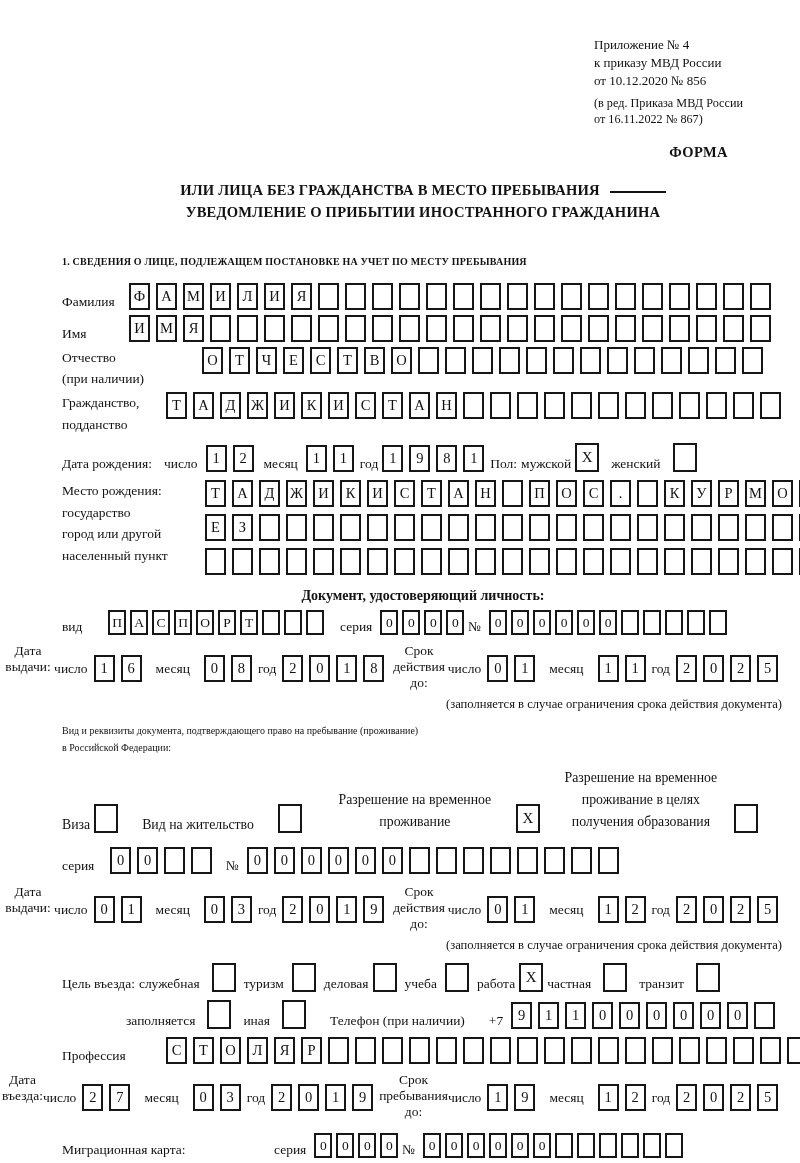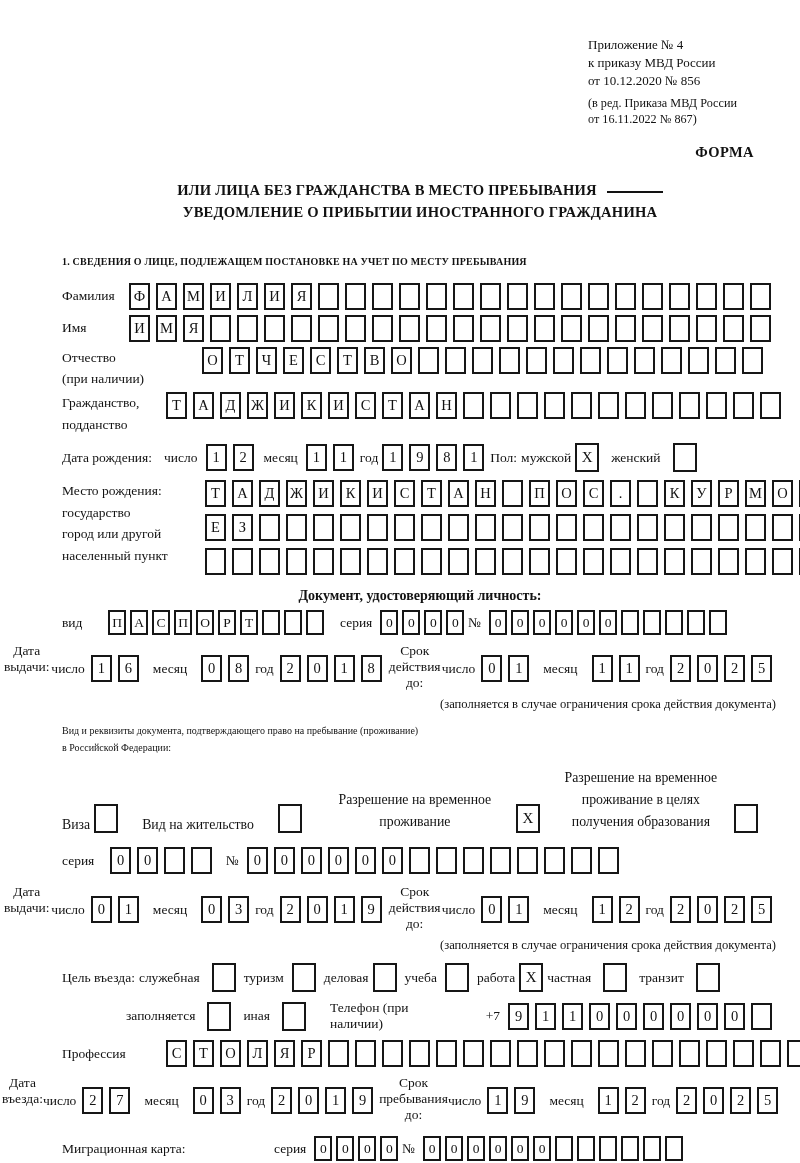--- a/index.html
+++ b/index.html
@@ -1,25 +1,25 @@
 <!DOCTYPE html>
 <html><head>
 <meta charset="utf-8">
 <style>
   html,body{margin:0;padding:0;background:#ffffff;}
   body{width:800px;height:1163px;font-family:"Liberation Serif",serif;color:#121212;overflow:hidden;}
-  .page{position:relative;width:800px;height:1163px;box-sizing:border-box;padding:36px 22px 0 62px;}
+  .page{position:relative;width:800px;height:1163px;box-sizing:border-box;padding:36px 16px 0 62px;}
   .appendix{margin-left:auto;width:190px;font-size:13px;line-height:1.4;}
   .appendix .rev{font-size:12.2px;margin-top:4px;line-height:1.35;}
-  .forma{margin-top:16px;margin-right:24px;text-align:right;font-weight:bold;font-size:14.5px;letter-spacing:.4px;}
+  .forma{margin-top:16px;margin-right:56px;text-align:right;font-weight:bold;font-size:14.5px;letter-spacing:.4px;}
   .title{margin-top:18px;text-align:center;font-weight:bold;font-size:14.6px;line-height:1.55;letter-spacing:.2px;}
   .blank-line{display:inline-block;width:56px;border-bottom:2px solid #121212;margin-left:10px;transform:translateY(-2px);}
   .section-h{margin-top:32px;font-weight:bold;font-size:10px;letter-spacing:.2px;}
   .frm{margin-top:16px;font-size:13.5px;}
-  .row{display:flex;align-items:center;margin-bottom:5px;}
+  .row{display:flex;align-items:flex-end;margin-bottom:5px;}
   .row.top{align-items:flex-start;}
   .lbl{flex:none;}
   .lbl2{line-height:1.6;}
   .cells{display:flex;flex-wrap:nowrap;}
   .cell{flex:none;width:17px;height:23px;border:2px solid #161616;margin-right:6px;display:flex;align-items:center;justify-content:center;font-size:14.5px;background:#fff;}
   .cells.sm .cell{width:14px;height:21px;margin-right:4px;font-size:13.5px;}
   .box{flex:none;width:20px;height:25px;border:2px solid #161616;display:flex;align-items:center;justify-content:center;font-size:15px;background:#fff;}
   .gap4{width:4px;flex:none;}.gap8{width:8px;flex:none;}.gap12{width:12px;flex:none;}
   .gap16{width:16px;flex:none;}.gap24{width:24px;flex:none;}.gap32{width:32px;flex:none;}
   .center-bold{text-align:center;font-weight:bold;font-size:14px;margin:6px 0 6px 0;}

